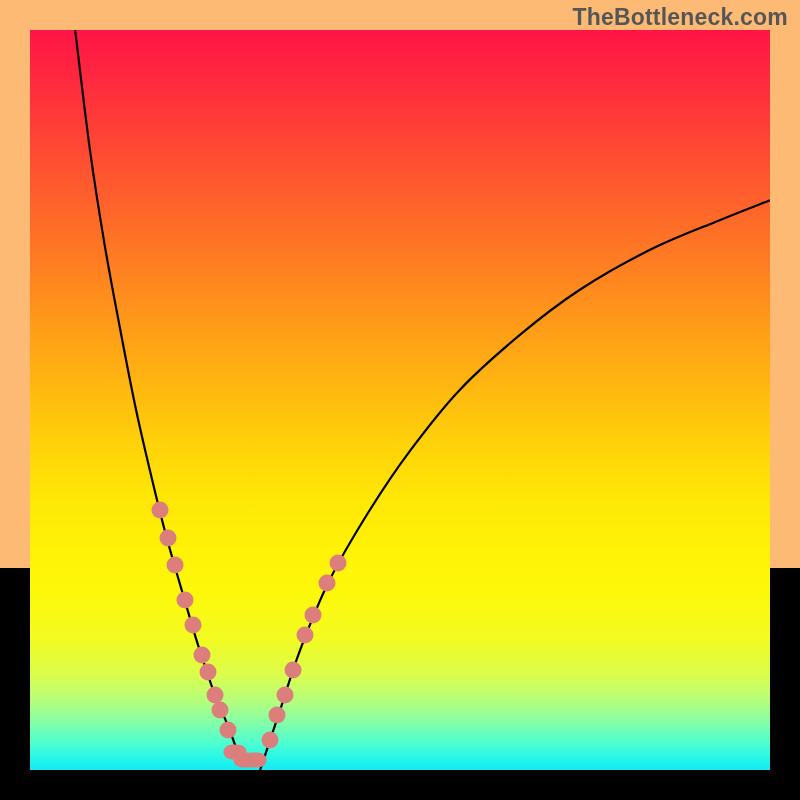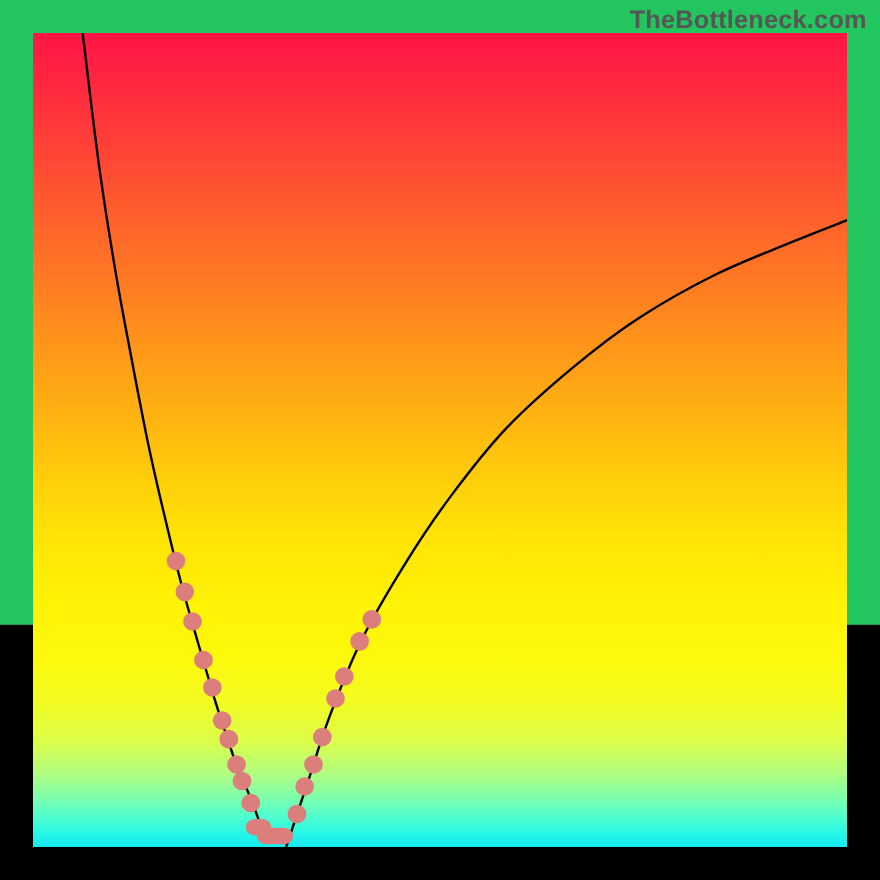--- a/index.html
+++ b/index.html
@@ -7,21 +7,21 @@
     padding: 0;
     width: 800px;
     height: 800px;
     background: #000;
     overflow: hidden;
   }
   .canvas {
     position: relative;
     width: 800px;
     height: 568px;
-    background: #22c55e;
+    background: #fdba74;
   }
   .plot-area {
     position: absolute;
     left: 30px;
     top: 30px;
     width: 740px;
     height: 740px;
     background: linear-gradient(to bottom,
       #ff1446 0%,
       #ff2a3e 7%,

